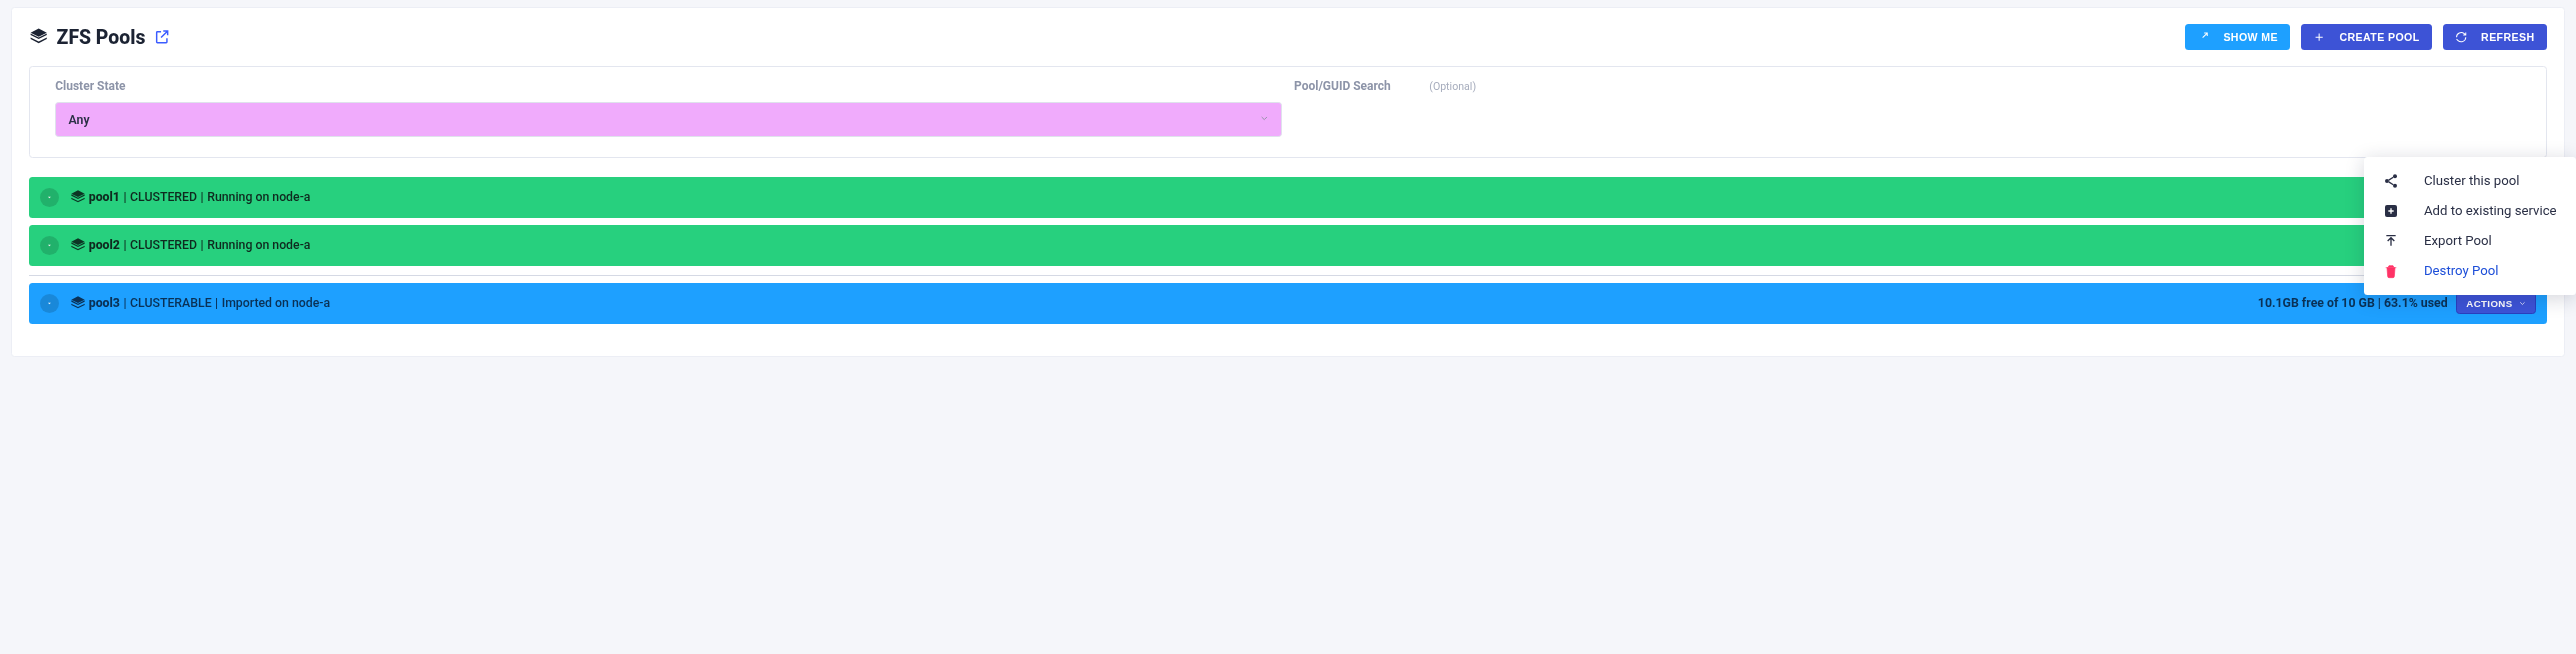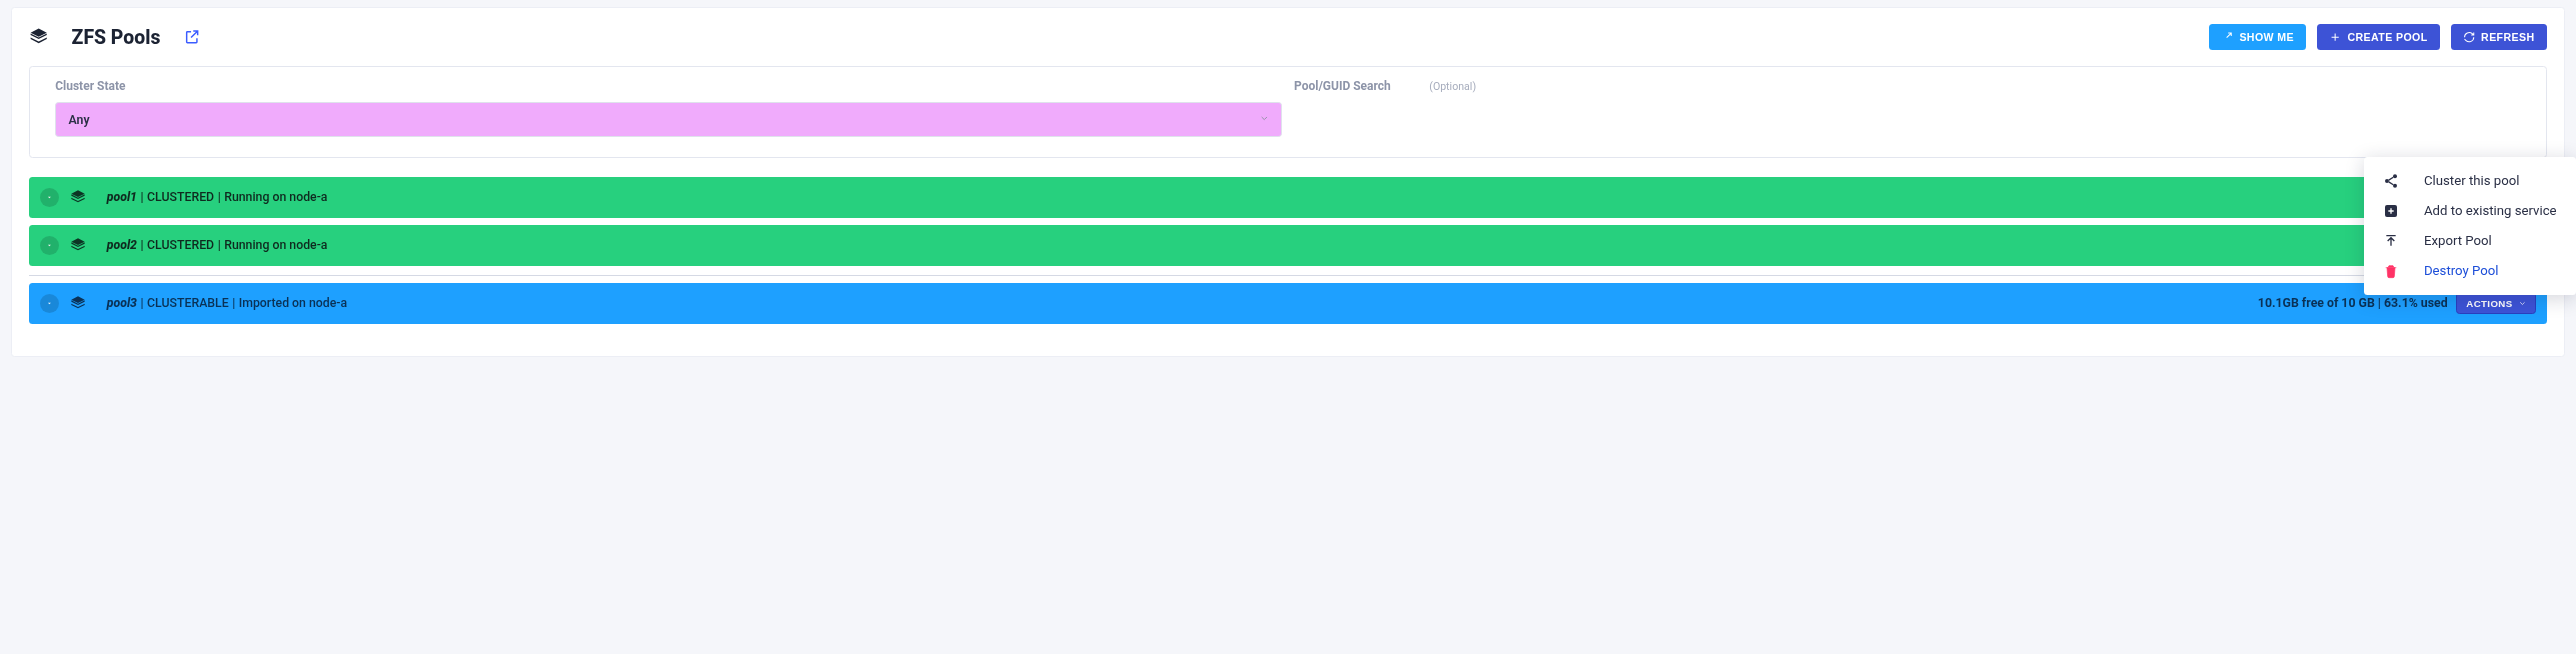--- a/index.html
+++ b/index.html
@@ -19,38 +19,38 @@
   
   .header {
     display: flex;
     align-items: center;
     justify-content: space-between;
     padding: 16px 17.6px 8.8px 17.6px;
   }
   .title-wrap {
     display: flex;
     align-items: center;
-    gap: 23px;
+    gap: 8px;
   }
   .title {
     font-size: 19.4px;
     font-weight: 800;
     color: #1c2333;
   }
   .stack-icon svg { width: 19.4px; height: 19.4px; display:block; }
   .ext-link-icon svg { width: 17.6px; height: 17.6px; display:block; stroke:#3b5cff; fill:none; }
   .ext-link-icon { cursor:pointer; }
   .header-actions {
     display: flex;
     gap: 10.6px;
   }
   .btn {
     display: inline-flex;
     align-items: center;
-    gap: 6px;
+    gap: 14px;
     font-size: 10.6px;
     font-weight: 700;
     letter-spacing: 0.4px;
     padding: 7px 12.3px;
     border-radius: 3.5px;
     border: none;
     cursor: pointer;
     color: #fff;
     text-transform: uppercase;
   }
@@ -138,21 +138,21 @@
     border-radius: 50%;
     background: rgba(0,0,0,0.15);
     display: inline-flex;
     align-items: center; justify-content: center;
     margin-right: 10.6px;
     cursor: pointer;
     flex-shrink:0;
   }
   .pool-row .expand svg { width:8.8px; height:8.8px; fill:#f3f3f3; }
   .pool-row .stack-mini svg { width:16px; height:16px; display:block; }
-  .pool-row .name { font-weight:800; margin-left:21px;font-style:italic; }
+  .pool-row .name { font-weight:800; margin-left:3px; }
   .pool-row .sep { margin:0 3.5px; font-weight:500; }
   .pool-row .status, .pool-row .detail { font-weight:500; }
   .spacer { flex:1; }
   .right-info {
     font-weight:700;
     white-space: nowrap;
   }
   .divider {
     border: none;
     border-top: 0.9px solid #d5d9e4;

